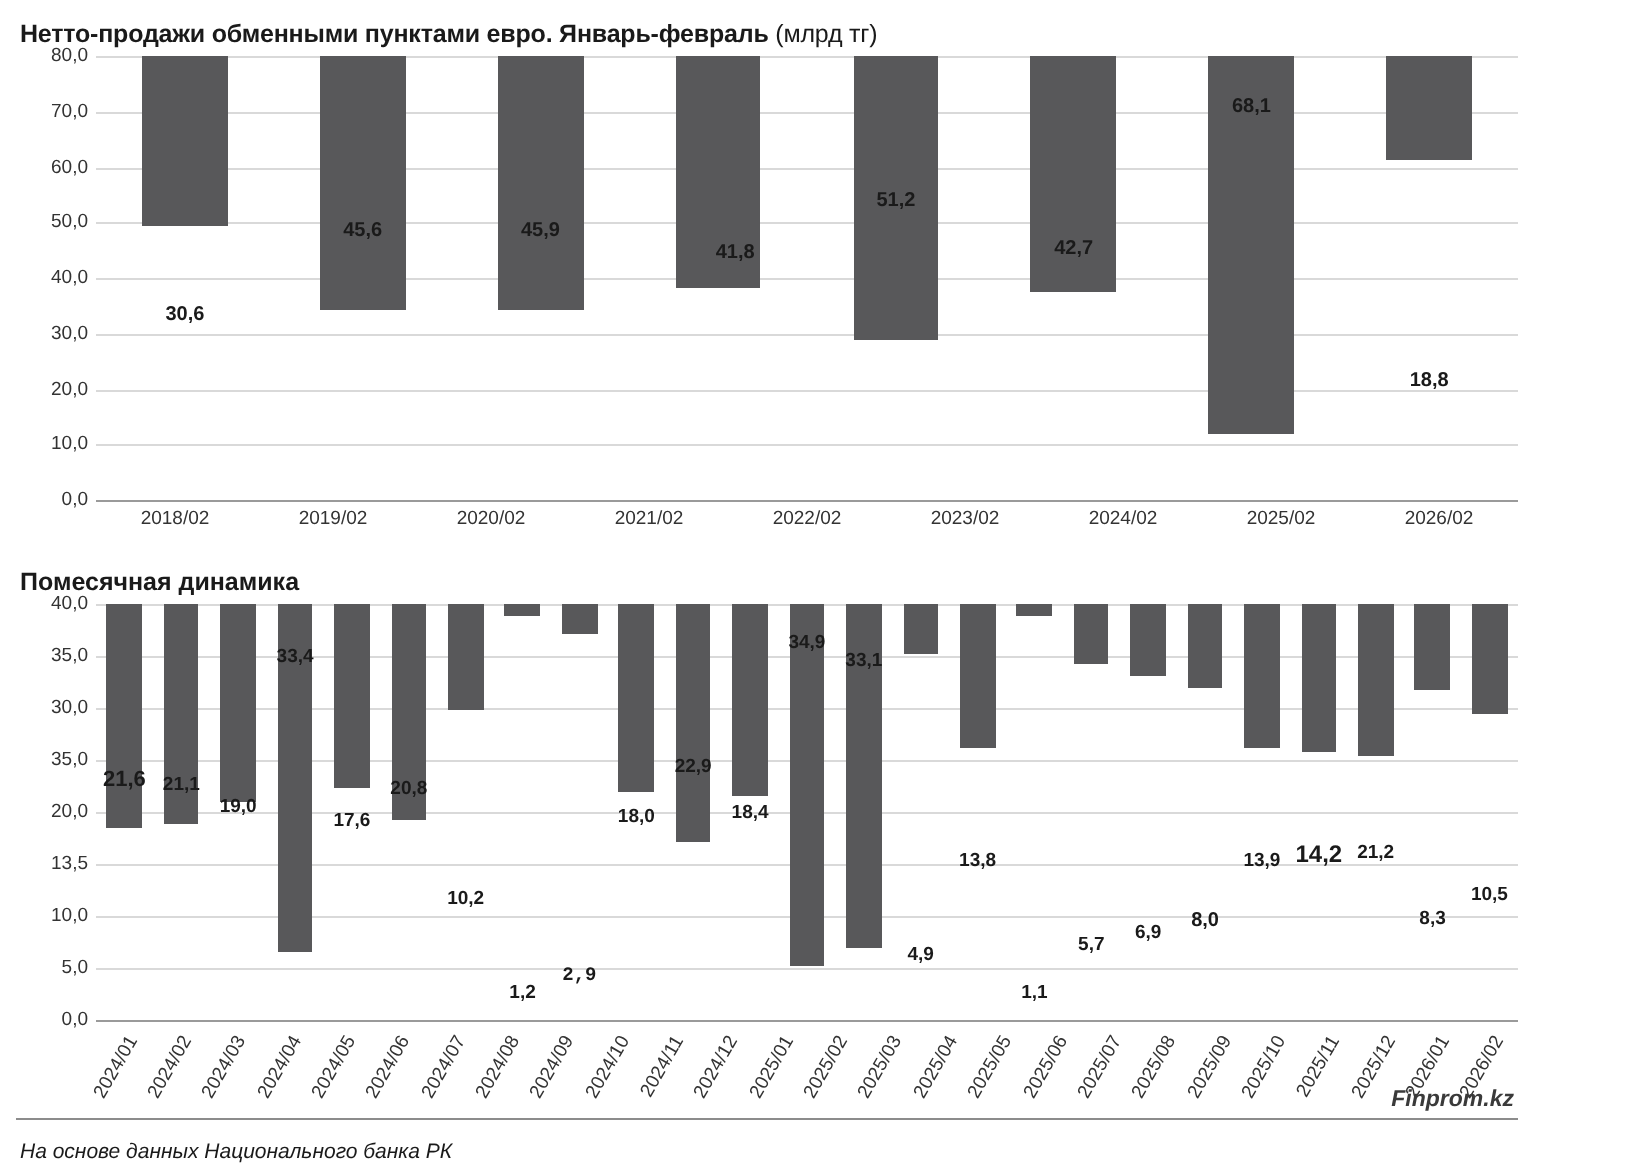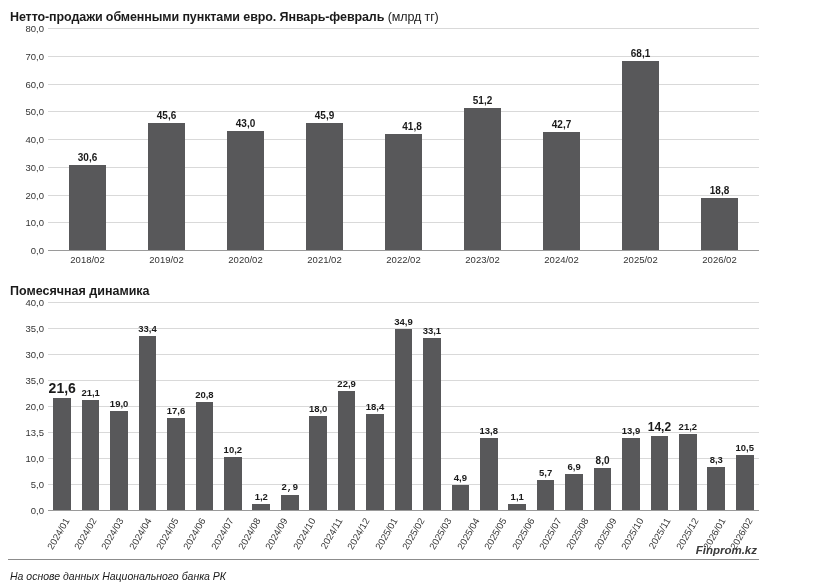--- a/index.html
+++ b/index.html
@@ -76,21 +76,21 @@
     display: flex;
     align-items: flex-end;
     justify-content: space-around;
   }
   .bar-slot {
     position: relative;
     flex: 1 1 0;
     height: 100%;
     display: flex;
     flex-direction: column;
-    justify-content: flex-end;
+    justify-content: flex-start;
     align-items: center;
   }
   .bar {
     width: 56%;
     background: #58585a;
   }
   .bar-label {
     position: absolute;
     font-size: 10px;
     font-weight: bold;
@@ -215,24 +215,20 @@
           <div class="grid-line" style="top: 0%;"></div>
         </div>
       <div class="bars" id="c1-bars">
           <div class="bar-slot">
             <div class="bar-label" style="bottom: calc(38.25% + 2px); font-size: 10px;">30,6</div>
             <div class="bar" style="height: 38.25%; background: rgb(88, 88, 90);"></div>
           </div>
           <div class="bar-slot">
             <div class="bar-label" style="bottom: calc(57% + 2px); font-size: 10px;">45,6</div>
             <div class="bar" style="height: 57%; background: rgb(88, 88, 90);"></div>
-          </div>
-          <div class="bar-slot">
-            <div class="bar-label" style="bottom: calc(53.75% + 2px); font-size: 10px;">43,0</div>
-            <div class="bar" style="height: 53.75%; background: rgb(88, 88, 90);"></div>
           </div>
           <div class="bar-slot">
             <div class="bar-label" style="bottom: calc(57.375% + 2px); font-size: 10px;">45,9</div>
             <div class="bar" style="height: 57.375%; background: rgb(88, 88, 90);"></div>
           </div>
           <div class="bar-slot">
             <div class="bar-label" style="bottom: calc(52.25% + 2px); font-size: 10px; margin-left: 17px;">41,8</div>
             <div class="bar" style="height: 52.25%; background: rgb(88, 88, 90);"></div>
           </div>
           <div class="bar-slot">
@@ -287,21 +283,21 @@
           <div class="grid-line" style="top: 75%;"></div>
           <div class="grid-line" style="top: 62.5%;"></div>
           <div class="grid-line" style="top: 50%;"></div>
           <div class="grid-line" style="top: 37.5%;"></div>
           <div class="grid-line" style="top: 25%;"></div>
           <div class="grid-line" style="top: 12.5%;"></div>
           <div class="grid-line" style="top: 0%;"></div>
         </div>
       <div class="bars" id="c2-bars">
           <div class="bar-slot">
-            <div class="bar-label" style="bottom: calc(54% + 2px); font-size: 14px; margin-top: 40px;">21,6</div>
+            <div class="bar-label" style="bottom: calc(54% + 2px); font-size: 11px; margin-top: 40px;">21,6</div>
             <div class="bar" style="height: 54%; background: rgb(88, 88, 90);"></div>
           </div>
           <div class="bar-slot">
             <div class="bar-label" style="bottom: calc(52.75% + 2px); font-size: 9.5px;">21,1</div>
             <div class="bar" style="height: 52.75%; background: rgb(88, 88, 90);"></div>
           </div>
           <div class="bar-slot">
             <div class="bar-label" style="bottom: calc(47.5% + 2px); font-size: 9.5px;">19,0</div>
             <div class="bar" style="height: 47.5%; background: rgb(88, 88, 90);"></div>
           </div>

